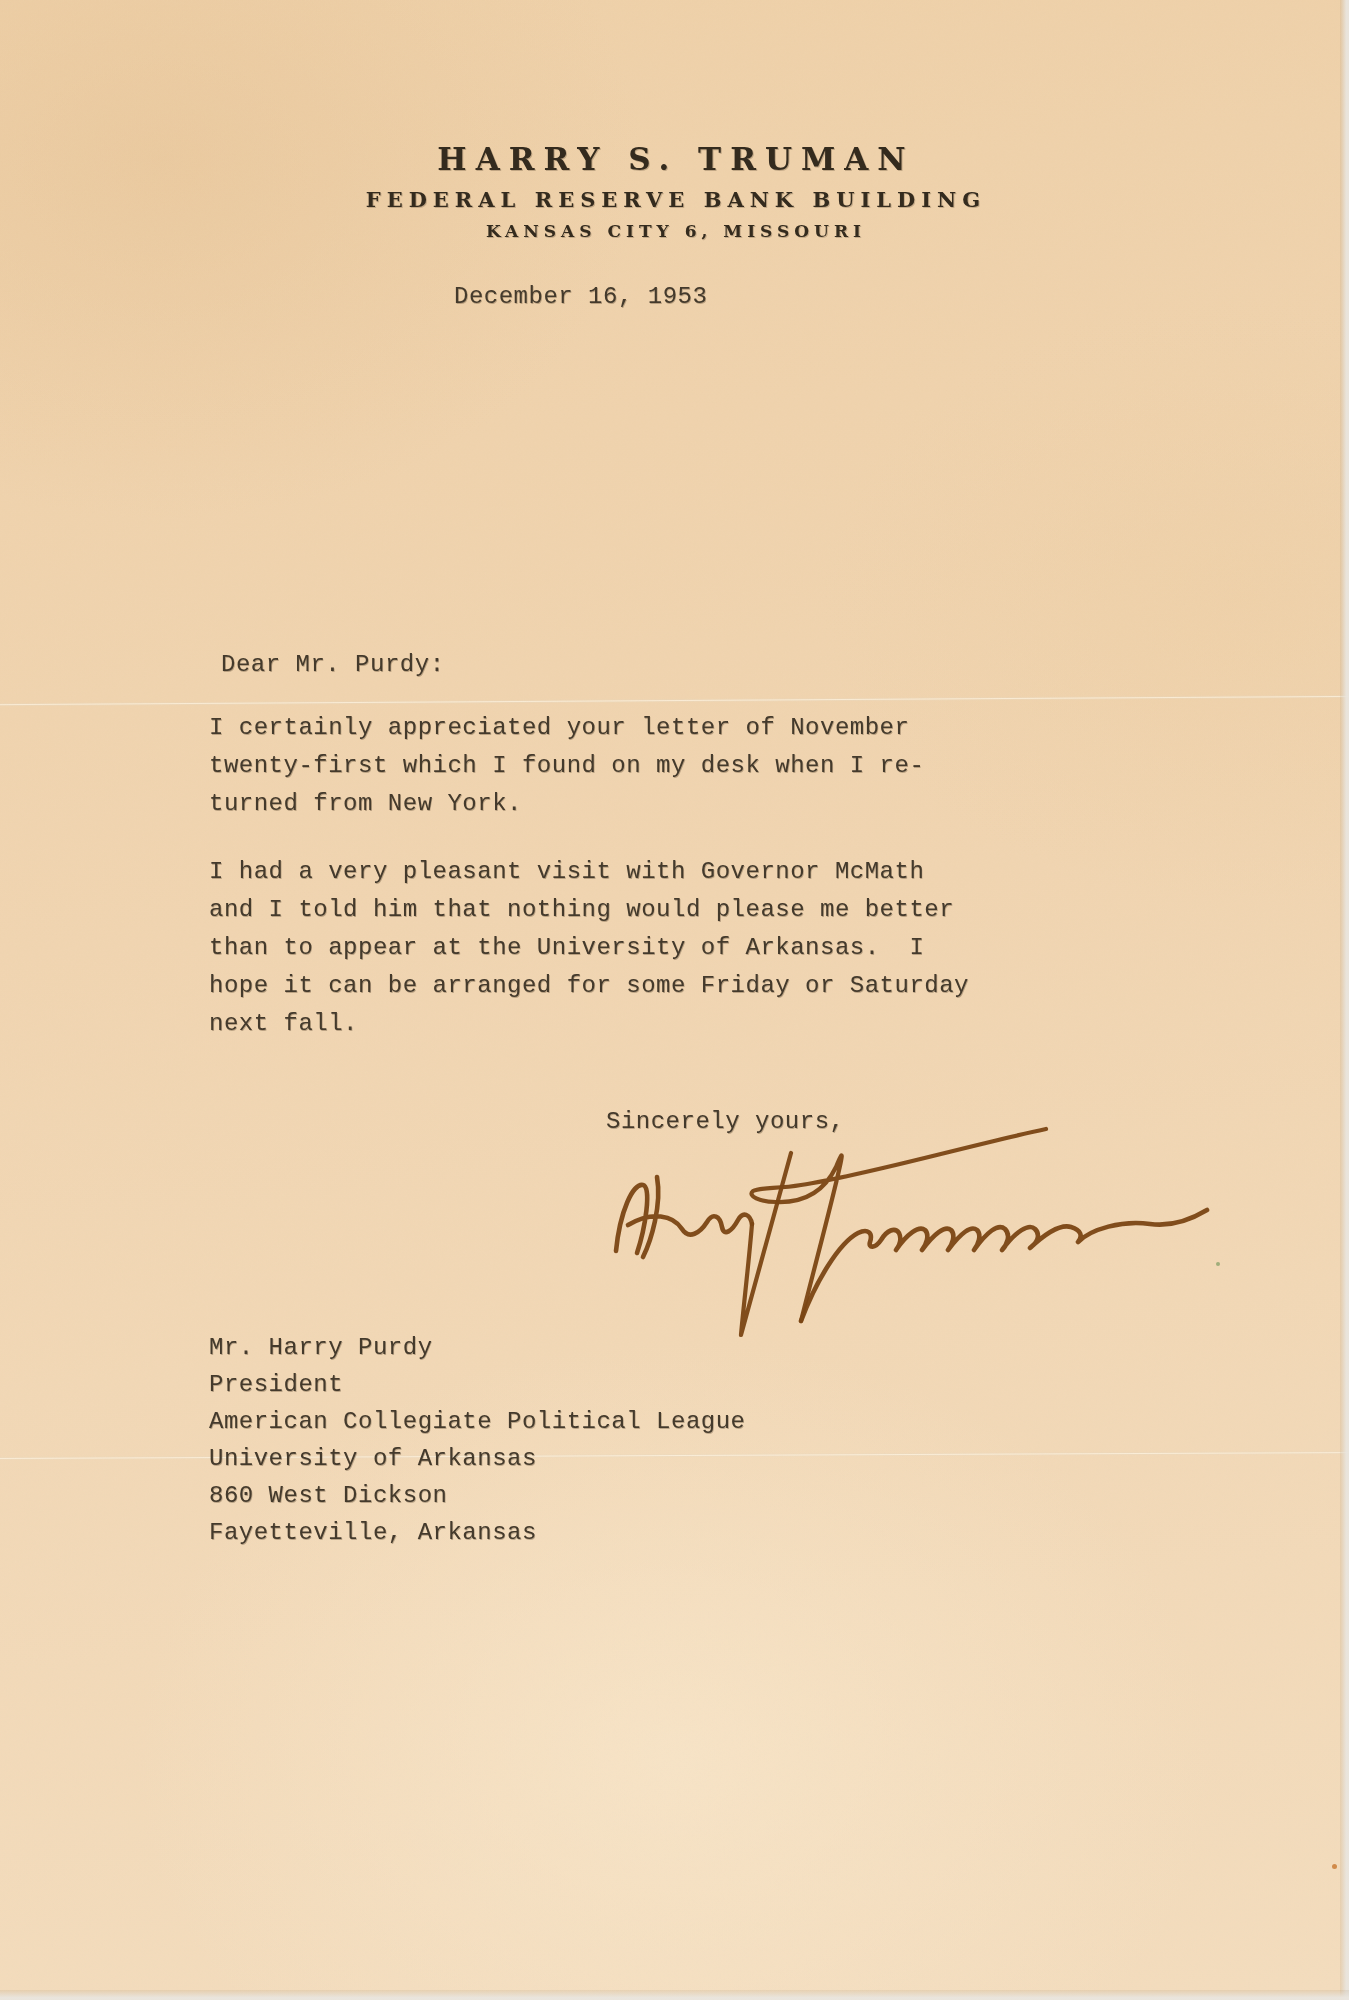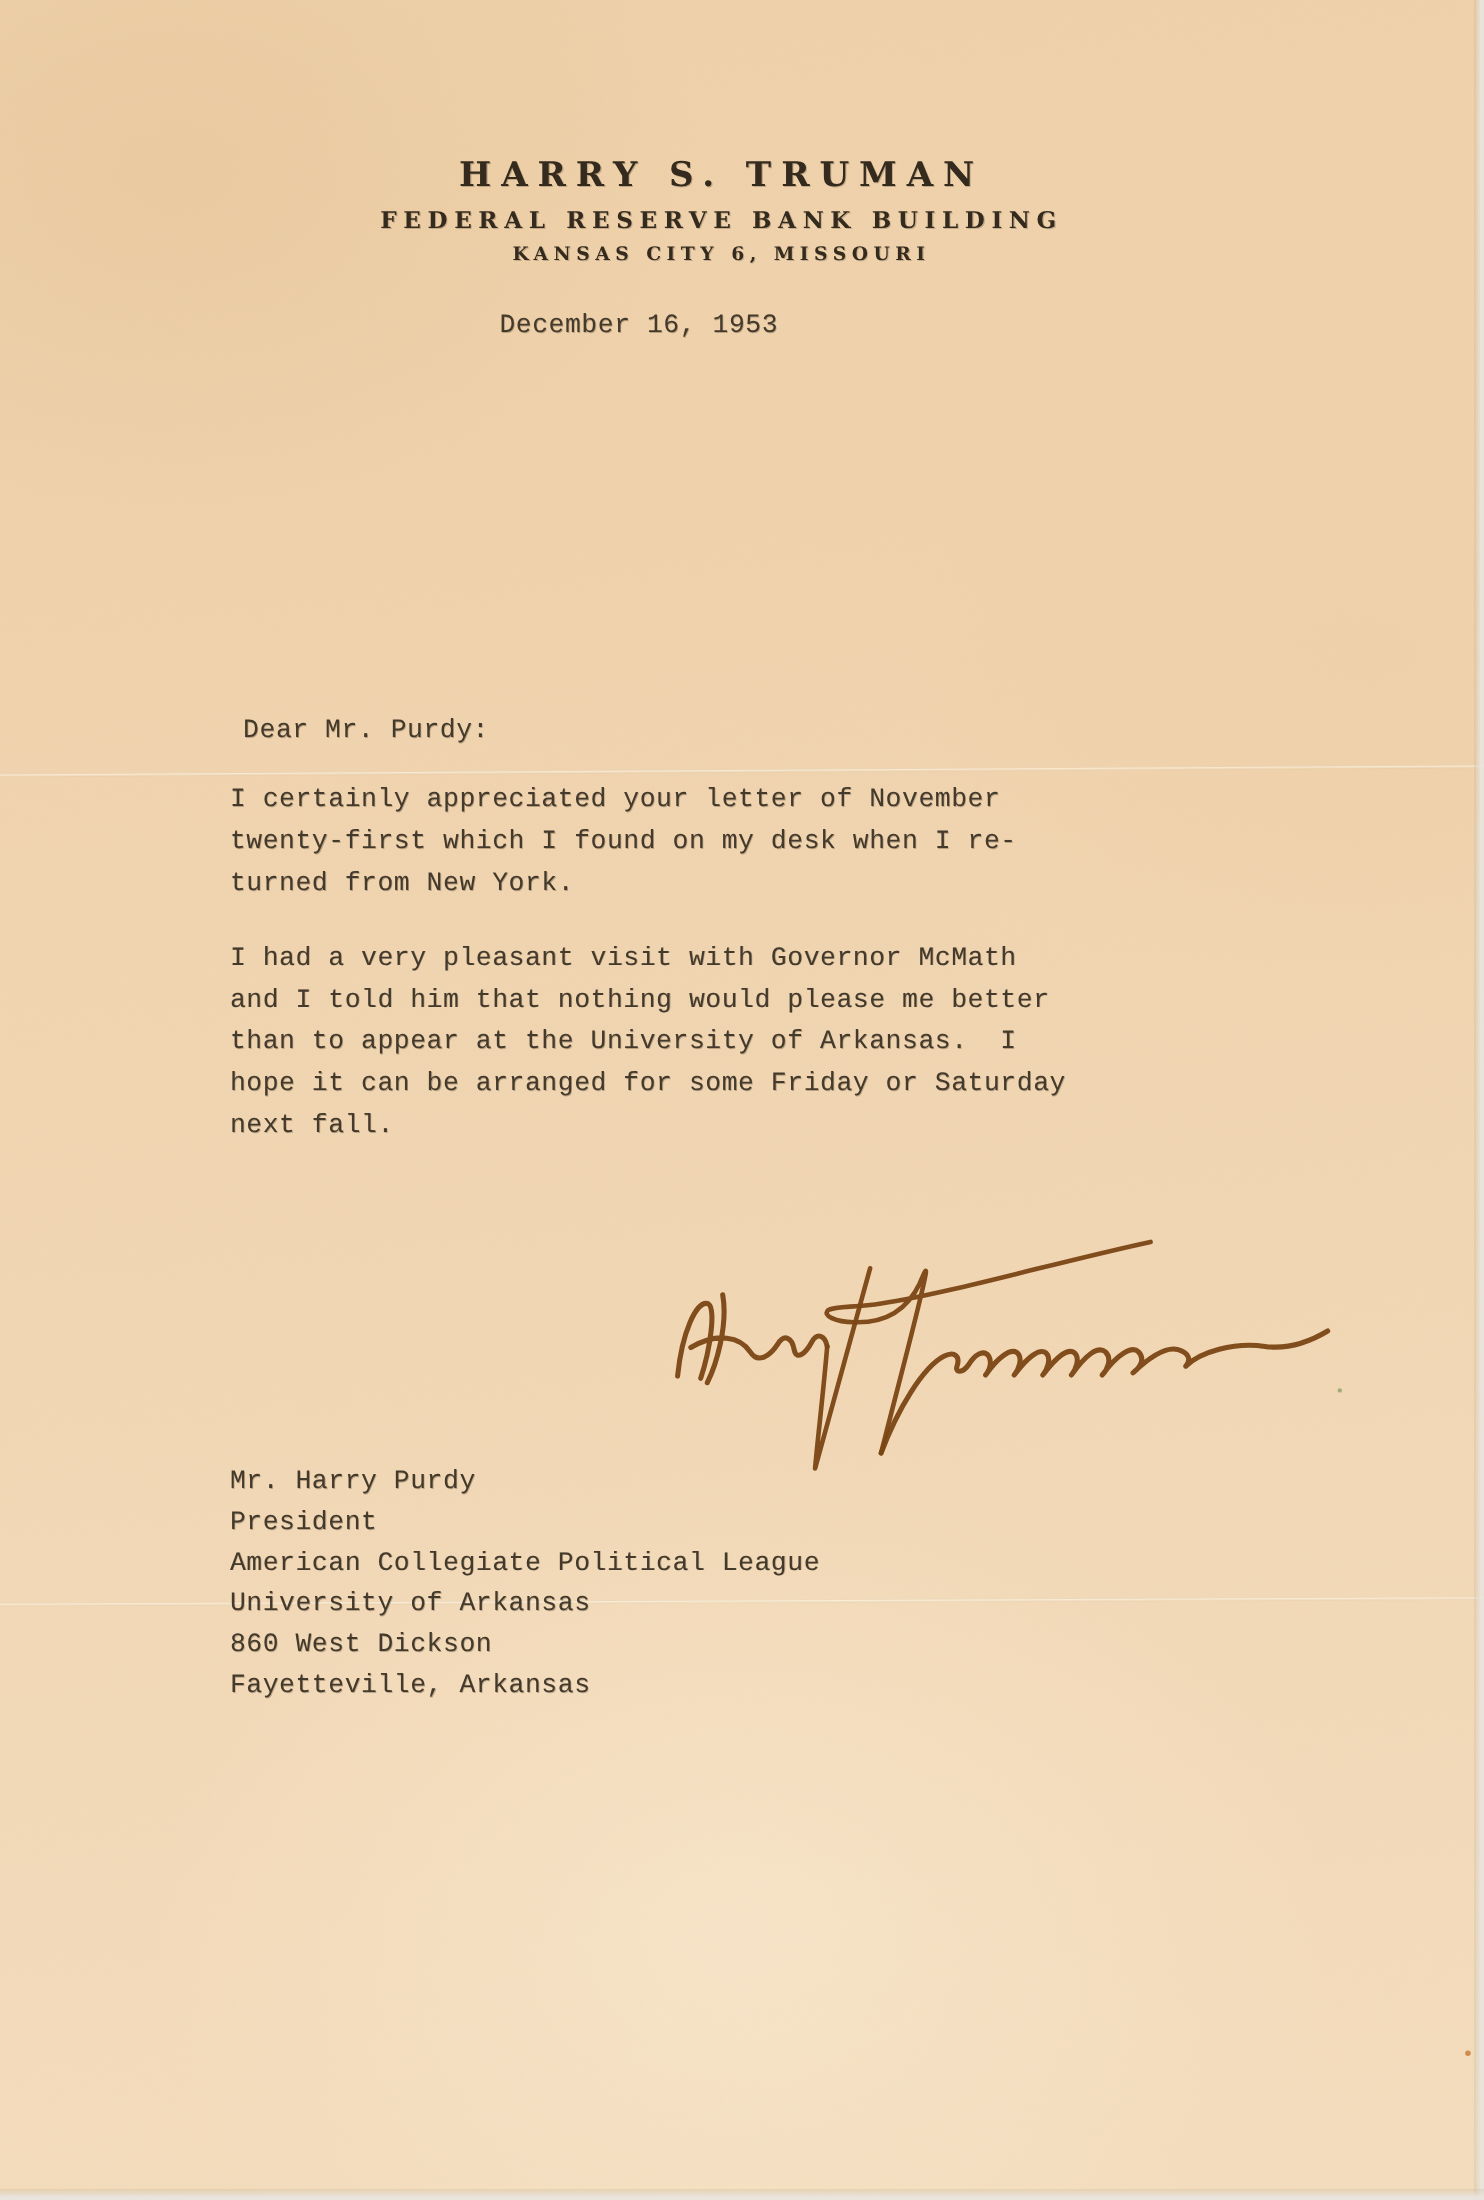--- a/index.html
+++ b/index.html
@@ -28,20 +28,21 @@
   .crease.c1{top:699px;transform:rotate(-0.35deg);}
   .crease.c2{top:1454px;transform:rotate(-0.25deg);}
   .speck{position:absolute;border-radius:50%;}
   .speck.orange{left:1332px;top:1864px;width:5px;height:5px;background:#c8772e;opacity:.8;}
   .speck.green{left:1216px;top:1262px;width:4px;height:4px;background:#5d8a4a;opacity:.55;}
 
   .letterhead{
     position:absolute;left:0;top:141px;width:1312px;text-align:center;
     font-family:"DejaVu Serif","Liberation Serif",serif;
     color:#342b1e;
+    padding-left:20px;
   }
   .lh-name{font-size:31px;letter-spacing:9px;font-weight:600;
     text-shadow:1px 1px 0 rgba(90,70,45,.30);}
   .lh-addr1{font-size:21px;letter-spacing:6px;font-weight:600;margin-top:10px;
     text-shadow:1px 1px 0 rgba(90,70,45,.28);}
   .lh-addr2{font-size:17px;letter-spacing:5px;font-weight:600;margin-top:9px;
     text-shadow:1px 1px 0 rgba(90,70,45,.28);}
 
   .typed{
     color:#443a2c;
@@ -88,20 +89,21 @@
 
   <div class="typed para1">I certainly appreciated your letter of November
 twenty-first which I found on my desk when I re-
 turned from New York.</div>
   <div class="typed para2">I had a very pleasant visit with Governor McMath
 and I told him that nothing would please me better
 than to appear at the University of Arkansas.  I
 hope it can be arranged for some Friday or Saturday
 next fall.</div>
 
+  <div class="typed closing">Sincerely yours,</div>
 
   <svg class="signature" viewBox="0 0 780 272" xmlns="http://www.w3.org/2000/svg" fill="none" stroke-linecap="round" stroke-linejoin="round" aria-label="Harry Truman">
 
     <path stroke-width="4.6" opacity="0.95" d="M146,168 C150,128 163,100 173,102 C182,104 175,146 167,170
              M187,94 C192,122 181,158 173,174
              M158,142 C182,128 203,132 212,146 C219,157 230,150 237,139
              C243,129 250,133 252,144 C254,154 262,148 268,137
              C273,128 280,131 282,141" stroke="#7a4614"></path>
     <path stroke-width="4.2" opacity="0.95" d="M282,141 C279,178 273,228 271,252 L321,70" stroke="#7a4614"></path>
 

